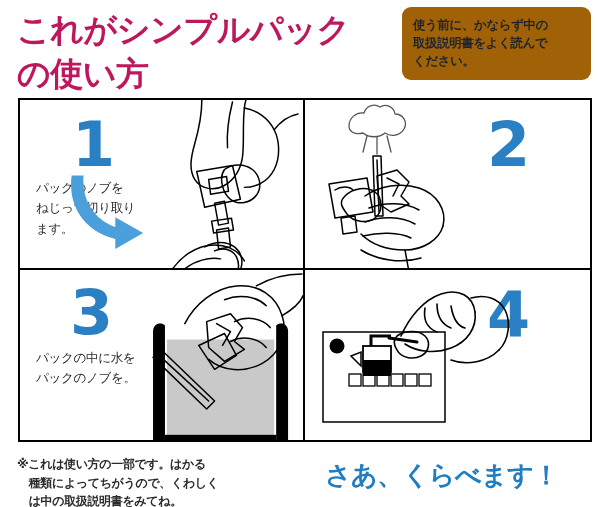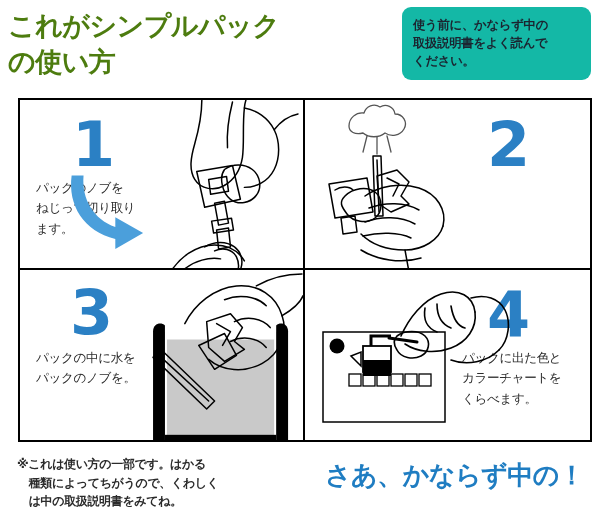--- a/index.html
+++ b/index.html
@@ -12,38 +12,38 @@
     height: 507px;
     position: relative;
     overflow: hidden;
     font-family: "DejaVu Sans", "Liberation Sans", sans-serif;
     color: #231f20;
   }
 
   
   #page-title {
     position: absolute;
-    left: 8px;
+    left: 17px;
     top: 8px;
     width: 370px;
-    font-size: 27px;
+    font-size: 33px;
     font-weight: bold;
     line-height: 1.32;
-    color: #4d7c0f;
+    color: #be185d;
     letter-spacing: -0.5px;
     white-space: pre-line;
   }
 
   #warning-note {
     position: absolute;
     left: 402px;
     top: 7px;
     width: 189px;
     height: 73px;
-    background: #14b8a6;
+    background: #a16207;
     border-radius: 9px;
     box-sizing: border-box;
     padding: 9px 10px 0 11px;
   }
   #warning-note .note-text {
     font-size: 12.4px;
     font-weight: bold;
     line-height: 1.45;
     color: #1b2430;
     letter-spacing: -0.3px;
@@ -244,23 +244,20 @@
         <path d="M212 72 C224 66 240 68 248 78"></path>
 
         <path d="M238 16 C252 8 268 4 284 4"></path>
         <path d="M264 46 C274 40 282 34 285 26"></path>
       </g>
     </svg>
   </div>
 
   <div class="panel" id="panel-4">
     <div class="step-number">4</div>
-    <div class="step-caption">パックに出た色と
-カラーチャートを
-くらべます。</div>
     <svg class="art" viewBox="0 0 285 172" preserveAspectRatio="none">
 
       <g>
         <rect x="18" y="62" width="122" height="90" fill="#fff" stroke="#000" stroke-width="1.5"></rect>
         <circle cx="32" cy="76" r="7.5" fill="#000"></circle>
 
         <rect x="44" y="104" width="12" height="12" fill="#fff" stroke="#000" stroke-width="1.3"></rect>
         <rect x="58" y="104" width="12" height="12" fill="#fff" stroke="#000" stroke-width="1.3"></rect>
         <rect x="72" y="104" width="12" height="12" fill="#fff" stroke="#000" stroke-width="1.3"></rect>
         <rect x="86" y="104" width="12" height="12" fill="#fff" stroke="#000" stroke-width="1.3"></rect>
@@ -290,13 +287,13 @@
         <path d="M194 80 C182 92 162 96 146 90"></path>
       </g>
     </svg>
   </div>
 
 </div>
 
 <div id="footnote">※これは使い方の一部です。はかる
 　種類によってちがうので、くわしく
 　は中の取扱説明書をみてね。</div>
-<div id="cta">さあ、かならず中の！</div>
+<div id="cta">さあ、くらべます！</div>
 
 </body></html>

